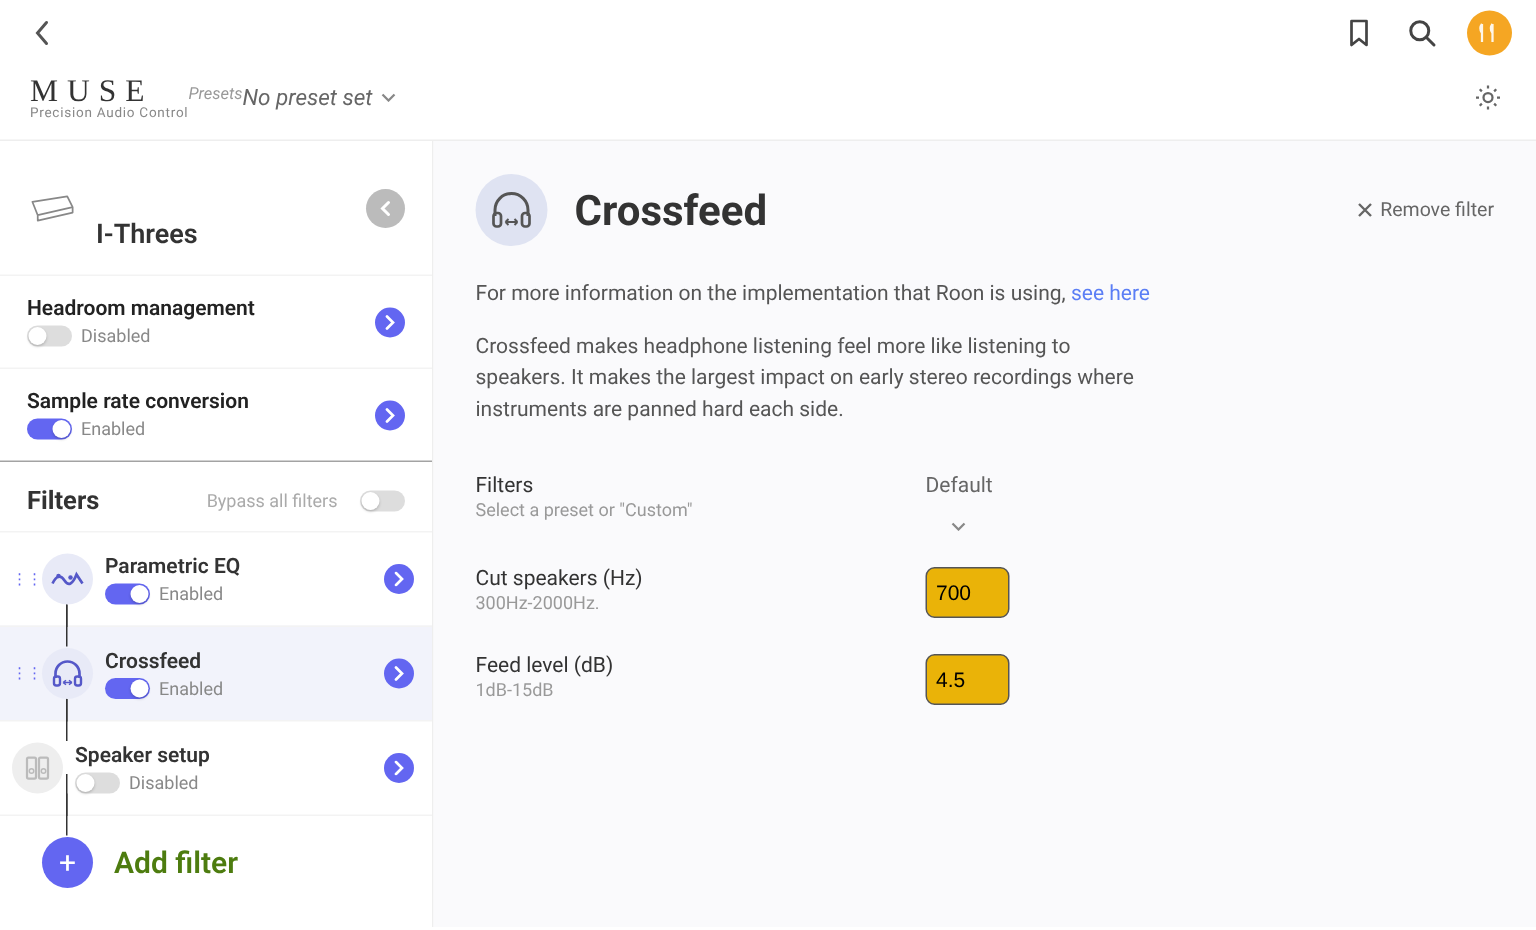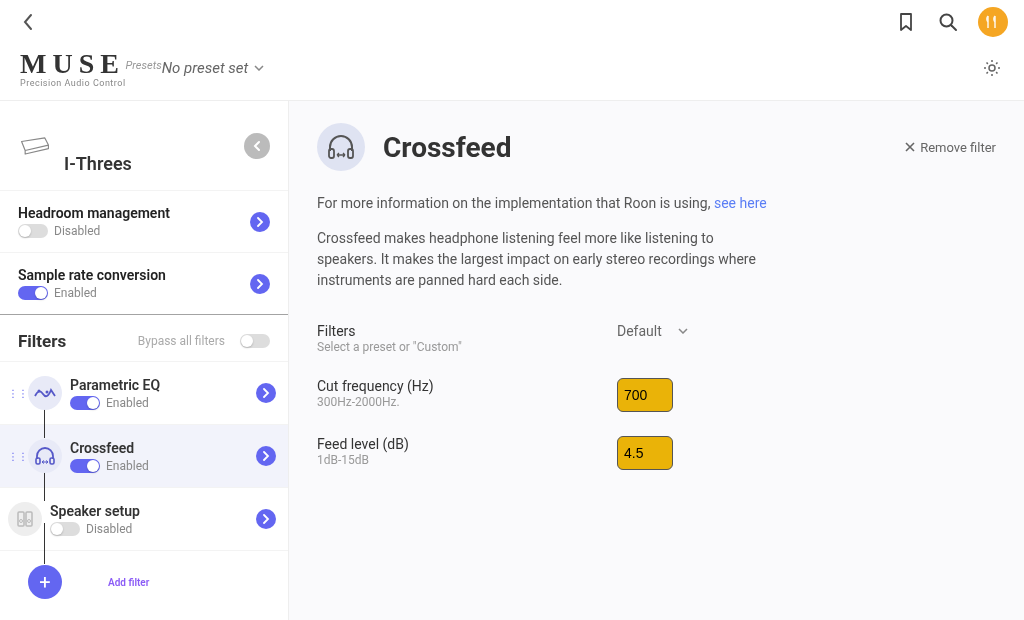--- a/index.html
+++ b/index.html
@@ -6,21 +6,21 @@
   body { font-family: -apple-system, BlinkMacSystemFont, "Segoe UI", Roboto, sans-serif; background: #fff; color: #333; width: 1024px; height: 620px; overflow: hidden; }
   .topbar { height: 44px; display: flex; align-items: center; justify-content: space-between; padding: 0 16px; }
   .topbar-left { display: flex; align-items: center; }
   .back-chevron { width: 24px; height: 24px; display: flex; align-items: center; justify-content: center; color: #555; cursor: pointer; }
   .topbar-right { display: flex; align-items: center; gap: 18px; }
   .icon-btn { width: 24px; height: 24px; display: flex; align-items: center; justify-content: center; color: #555; cursor: pointer; }
   .avatar-circle { width: 30px; height: 30px; border-radius: 50%; background: #f5a623; display: flex; align-items: center; justify-content: center; }
 
   .header-row { display: flex; align-items: center; padding: 4px 20px 12px 20px; border-bottom: 1px solid #eee; }
   .logo-block { display: flex; flex-direction: column; }
-  .logo-text { font-family: Georgia, 'Times New Roman', serif; font-size: 28px; letter-spacing: 6px; font-weight: 700; }
+  .logo-text { font-family: Georgia, 'Times New Roman', serif; font-size: 21px; letter-spacing: 6px; font-weight: 400; }
   .logo-sub { font-size: 9px; color: #888; letter-spacing: 0.5px; margin-top: -2px; }
   .presets-block { display: flex; flex-direction: row; font-style: italic; }
   .presets-label { font-size: 11px; color: #999; }
   .presets-value { font-size: 15px; color: #666; display: flex; align-items: center; gap: 6px; cursor: pointer; }
   .header-right { margin-left: auto; }
 
   .main { display: flex; height: calc(620px - 44px - 52px); }
   .sidebar { width: 289px; border-right: 1px solid #eee; display: flex; flex-direction: column; overflow-y: auto; }
   .device-row { display: flex; align-items: center; padding: 16px 18px; gap: 12px; }
   .device-icon { width: 34px; height: 20px; }
@@ -48,36 +48,36 @@
   .filter-icon { width: 34px; height: 34px; border-radius: 50%; background: #e8eaf7; display: flex; align-items: center; justify-content: center; color: #5558c8; z-index: 2; }
   .filter-icon.disabled { background: #eee; color: #bbb; }
   .filter-text { flex: 1; }
   .filter-name { font-size: 14px; font-weight: 600; }
   .filter-connector { position: absolute; left: 44px; width: 1px; background: #333; z-index: 1; }
   .connector-top { top: -28px; height: 28px; }
   .connector-bottom { top: 48px; height: 28px; }
 
   .add-filter-row { padding: 14px 12px 14px 28px; display: flex; align-items: center; gap: 14px; cursor: pointer; border-top: 1px solid #f3f3f3; position: relative; }
   .add-circle { width: 34px; height: 34px; border-radius: 50%; background: #6366f1; display: flex; align-items: center; justify-content: center; color: #fff; font-size: 20px; z-index: 2;}
-  .add-text { font-size: 10px; font-weight: 600; color: #8b5cf6; margin-left: 32px; }
+  .add-text { font-size: 20px; font-weight: 600; color: #4d7c0f; }
 
   .content { flex: 1; padding: 22px 28px; background: #fafafc; overflow-y: auto; }
   .content-header { display: flex; align-items: center; gap: 18px; margin-bottom: 22px; }
   .content-icon { width: 48px; height: 48px; border-radius: 50%; background: #dfe3f2; display: flex; align-items: center; justify-content: center; color: #555; }
   .content-title { font-size: 28px; font-weight: 700; flex: 1; }
   .remove-btn { font-size: 13px; color: #666; display: flex; align-items: center; gap: 4px; cursor: pointer; }
   .content-desc { font-size: 14px; color: #555; line-height: 1.5; max-width: 460px; margin-bottom: 14px; }
   .content-desc a { color: #5b7ef5; text-decoration: none; }
 
   .param-row { display: flex; align-items: flex-start; padding: 18px 0 6px 0; max-width: 660px; }
   .param-label-block { width: 300px; }
   .param-label { font-size: 14px; color: #333; }
   .param-sub { font-size: 12px; color: #999; margin-top: 1px; }
   .param-control { display: flex; align-items: center; }
-  .preset-select { font-size: 14px; color: #666; display: flex; align-items: center; gap: 16px; cursor: pointer; }
+  .preset-select { font-size: 14px; color: #666; display: flex; align-items: center; gap: 16px; cursor: pointer; flex-direction: column; }
   .num-input { width: 56px; padding: 8px 6px; border: 1px solid #555; border-radius: 6px; font-size: 14px; text-align: left; background: #eab308; }
 
   svg { display: block; }
 </style>
 </head>
 <body>
 
 <div class="topbar">
   <div class="topbar-left">
     <div class="back-chevron">
@@ -310,21 +310,21 @@
           <span>Default</span>
           <svg width="10" height="6" viewBox="0 0 10 6">
               <path d="M1 1 L5 5 L9 1" stroke="#888" stroke-width="1.5" fill="none"></path>
             </svg>
         </div>
       </div>
     </div>
 
     <div class="param-row">
       <div class="param-label-block">
-        <div class="param-label">Cut frequency (Hz)</div>
+        <div class="param-label">Cut speakers (Hz)</div>
         <div class="param-sub">300Hz-2000Hz.</div>
       </div>
       <div class="param-control">
         <input class="num-input" value="700" style="">
       </div>
     </div>
 
     <div class="param-row">
       <div class="param-label-block">
         <div class="param-label">Feed level (dB)</div>

